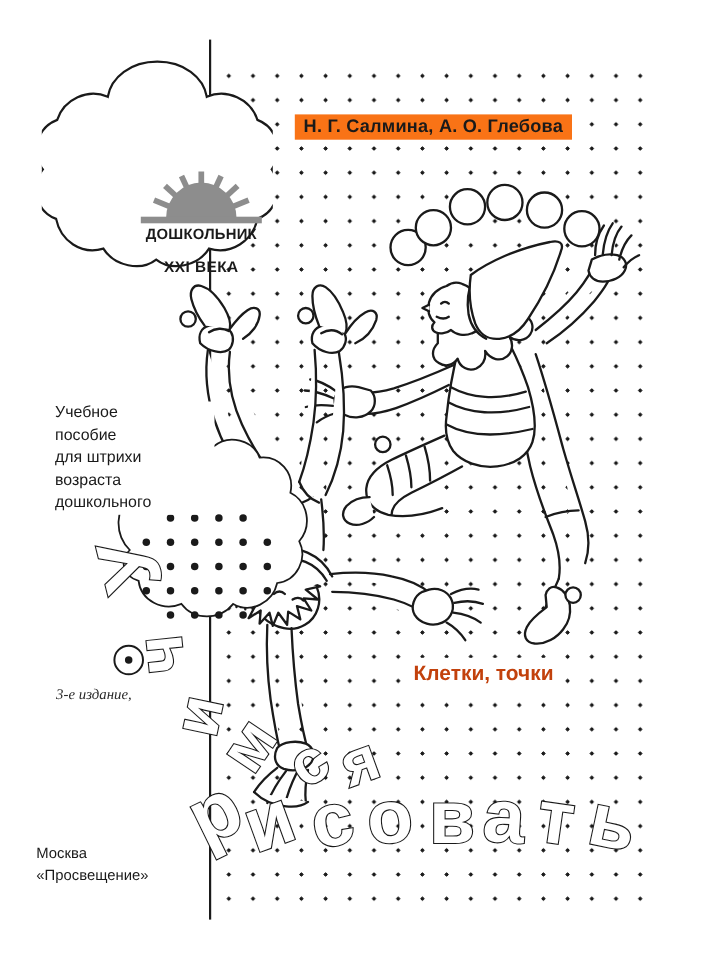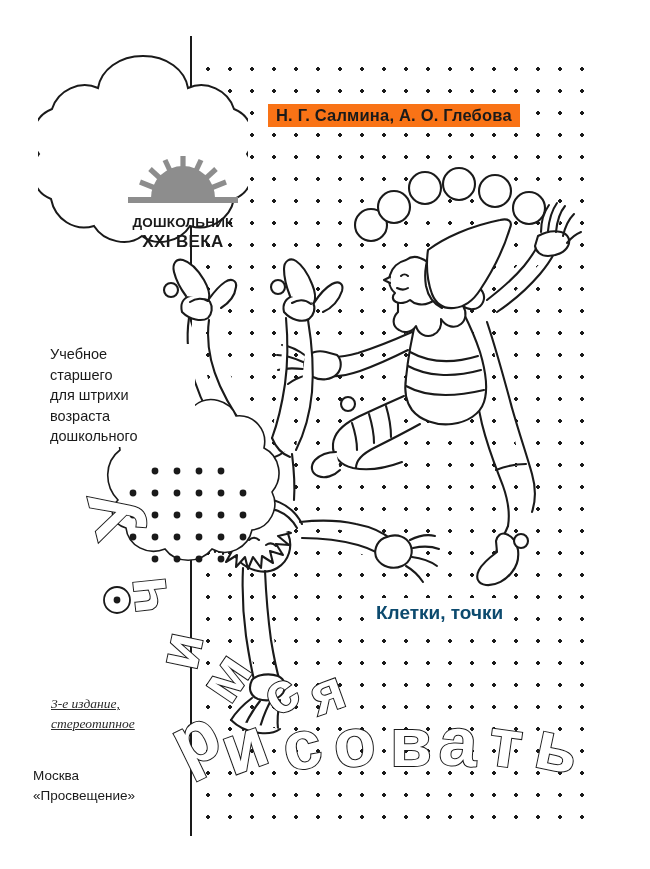--- a/index.html
+++ b/index.html
@@ -13,45 +13,45 @@
             background-size:22px 22px;background-position:0 0;}
   .vrule{position:absolute;left:190px;top:36px;width:2px;height:800px;background:#1a1a1a;}
 
   
   .logo-cloud{position:absolute;left:38px;top:50px;width:210px;height:198px;}
   .logo-cloud svg{display:block;width:100%;height:100%;}
   .logo-inner{position:absolute;left:70px;top:104px;width:150px;height:96px;
               text-align:center;}
   .sun-wrap{width:122px;height:52px;margin:0 auto;}
   .logo-name{font-size:13.5px;font-weight:bold;letter-spacing:.2px;
-             color:#1a1a1a;margin-top:10px;line-height:1.05;}
-  .logo-sub{font-size:17px;font-weight:bold;letter-spacing:.4px;
-            color:#1a1a1a;margin-top:2px;text-align:center;}
+             color:#1a1a1a;margin-top:0;line-height:1.05;}
+  .logo-sub{font-size:14px;font-weight:bold;letter-spacing:.4px;
+            color:#1a1a1a;margin-top:14px;text-align:center;}
 
   
   .authors{position:absolute;left:268px;top:74px;font-size:16.5px;
            font-weight:bold;letter-spacing:.2px;color:#1a1a1a;
            background:#f97316;padding:2px 8px;margin-top:30px;}
 
   
-  .blurb{position:absolute;left:50px;top:344px;width:145px;font-size:14.5px;
+  .blurb{position:absolute;left:50px;top:365px;width:145px;font-size:14.5px;
          line-height:1.42;color:#1a1a1a;background:#fff;}
 
   
-  .edition{position:absolute;left:51px;top:694px;width:150px;
+  .edition{position:absolute;left:51px;top:621px;width:150px;
            font-family:"Liberation Serif","DejaVu Serif",serif;
-           font-style:italic;font-size:13.5px;line-height:1.45;color:#2a2a2a;text-decoration:underline;}
+           font-style:italic;font-size:13.5px;line-height:1.45;color:#2a2a2a;}
 
   
   .imprint{position:absolute;left:33px;top:766px;width:160px;text-align:left;
            font-size:13.5px;line-height:1.5;color:#1a1a1a;}
 
   
   .subtitle{position:absolute;left:370px;top:598px;font-size:19px;
-            font-weight:bold;line-height:1.3;color:#0c4a6e;background:#fff;
+            font-weight:bold;line-height:1.3;color:#c2410c;background:#fff;
             padding:3px 6px;}
 
   
   .art{position:absolute;left:0;top:0;width:650px;height:869px;
        pointer-events:none;}
   .art svg{display:block;width:650px;height:869px;}
 
   .title-art{position:absolute;left:0;top:0;width:650px;height:869px;}
   .title-art svg{display:block;width:650px;height:869px;}
 </style>
@@ -326,33 +326,32 @@
       </div>
       <div class="logo-name">ДОШКОЛЬНИК</div>
       <div class="logo-sub">XXI ВЕКА</div>
     </div>
   </div>
 
   <div class="authors">Н. Г. Салмина, А. О. Глебова</div>
 
   <div class="blurb">
     <div>Учебное</div>
-    <div>старшего</div>
+    <div>пособие</div>
     <div>для штрихи</div>
     <div>возраста</div>
     <div>дошкольного</div>
   </div>
 
   <div class="subtitle">
     <div>Клетки, точки</div>
   </div>
 
   <div class="edition">
     <div>3-е издание,</div>
-    <div>стереотипное</div>
   </div>
 
   <div class="imprint">
     <div>Москва</div>
     <div>«Просвещение»</div>
   </div>
 
 </div>
 
 </body></html>

